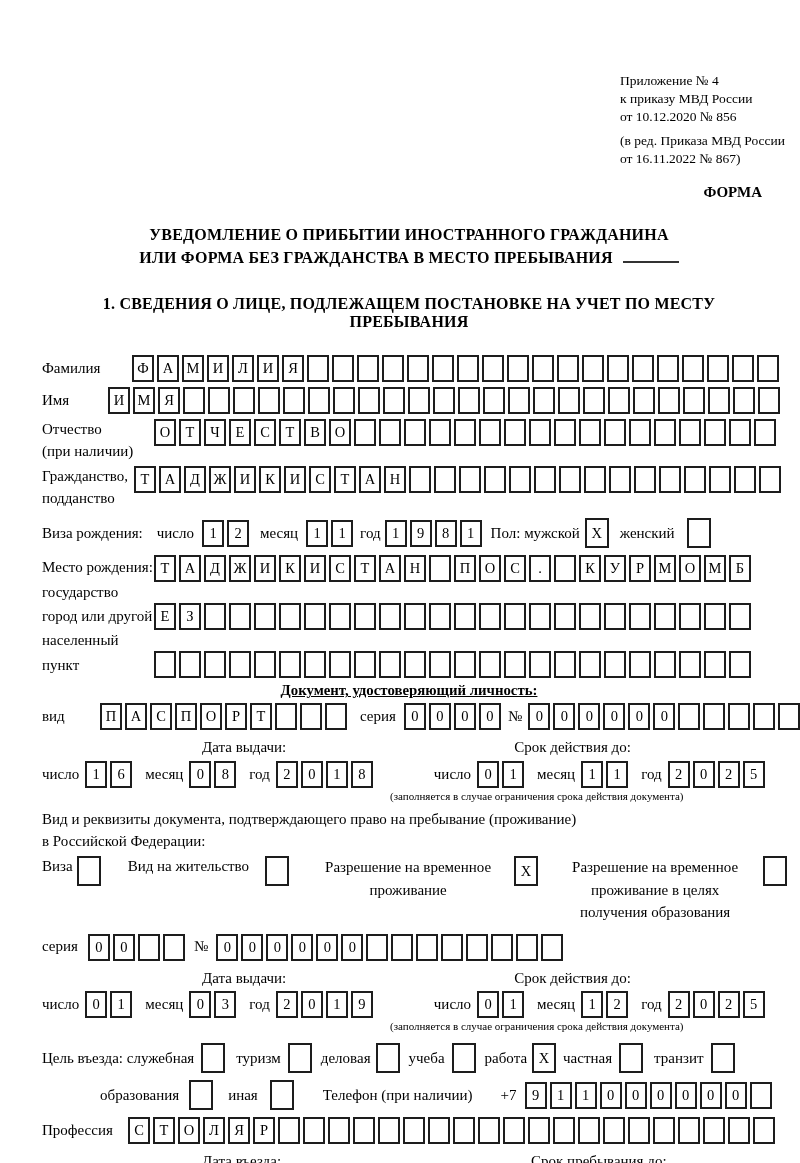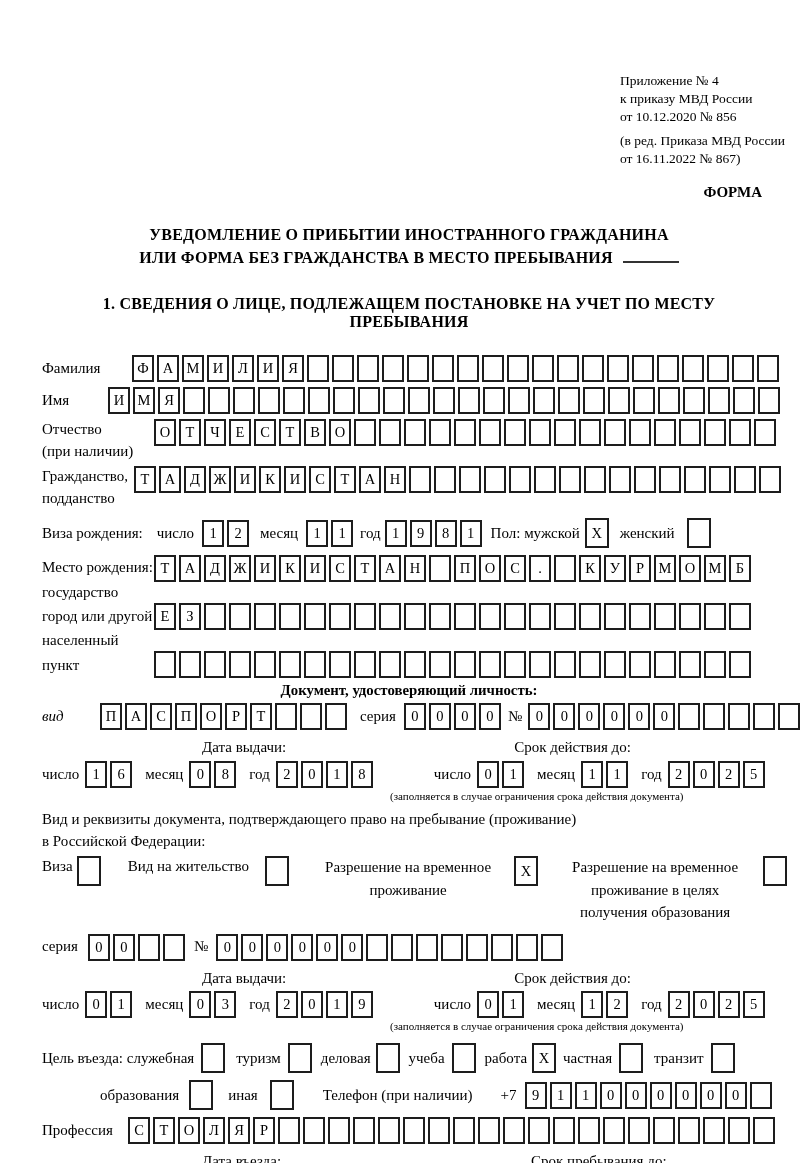--- a/index.html
+++ b/index.html
@@ -26,21 +26,21 @@
   .lbl{flex:none;font-size:15px;line-height:1.45;}
   .cells{display:flex;flex:none;}
   .cell{
     flex:none;display:flex;align-items:center;justify-content:center;
     width:22px;height:27px;box-sizing:border-box;
     border:2px solid #1d1d1d;margin-right:3px;
     font-size:14.5px;background:#fff;
   }
   .chk .cell{width:24px;height:30px;}
   .small-note{font-size:11px;}
-  .center{text-align:center;}
+  .center{text-align:center;text-decoration:underline;}
   .b{font-weight:bold;}
   .dates-headers{display:flex;margin-top:7px;}
   .dates-row{display:flex;align-items:center;margin-top:2px;}
   .dg{display:flex;align-items:center;flex:none;}
   .dg .lbl{margin-right:6px;}
   .dg .cells{margin-right:10px;}
   .perm-label{flex:none;text-align:center;line-height:1.5;}
 </style>
 </head>
 <body>
@@ -314,21 +314,21 @@
           <span class="cell"></span>
           <span class="cell"></span>
           <span class="cell"></span>
         </span>
     </span>
   </div>
 
   <div class="center b" style="margin-top:4px;font-size:14.8px;">Документ, удостоверяющий личность:</div>
 
   <div class="row" style="margin-top:4px;">
-    <span class="lbl" style="width:58px;font-style:italic;">вид</span>
+    <span class="lbl" style="width:58px;">вид</span>
     <span class="cells">
         <span class="cell">П</span>
         <span class="cell">А</span>
         <span class="cell">С</span>
         <span class="cell">П</span>
         <span class="cell">О</span>
         <span class="cell">Р</span>
         <span class="cell">Т</span>
         <span class="cell"></span>
         <span class="cell"></span>

